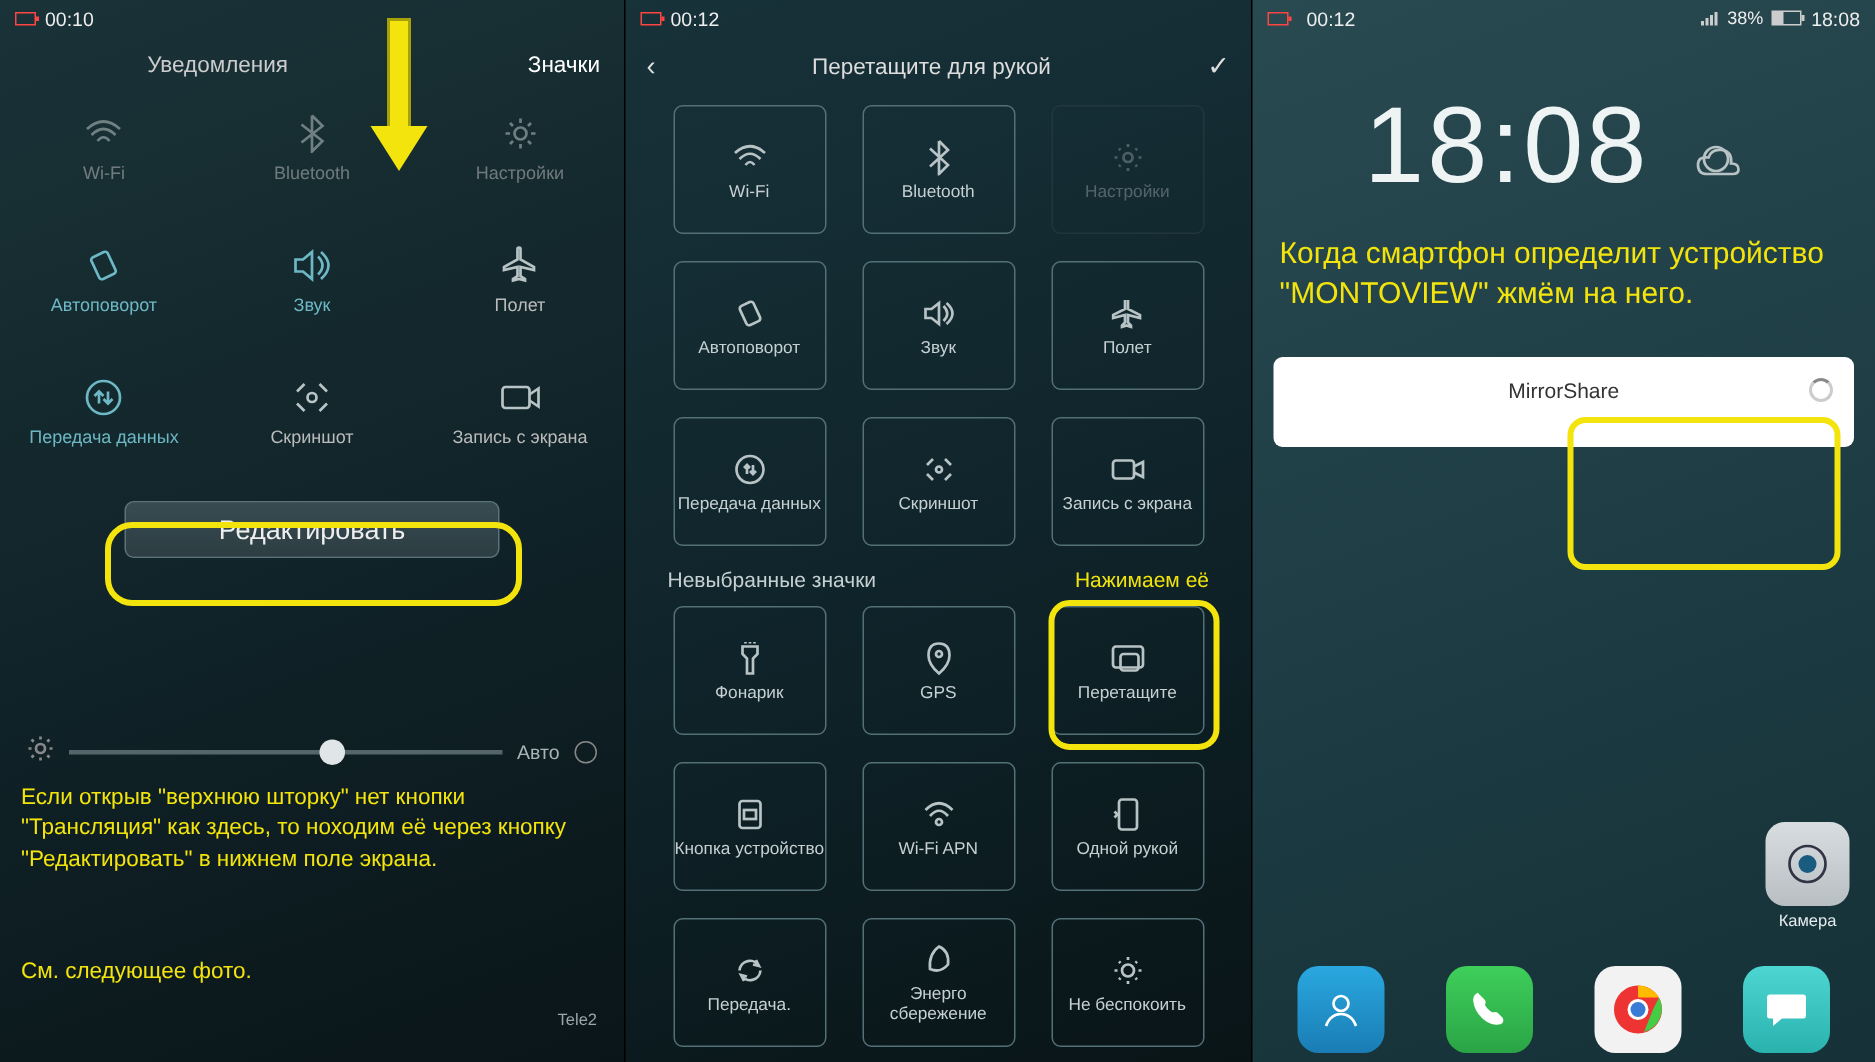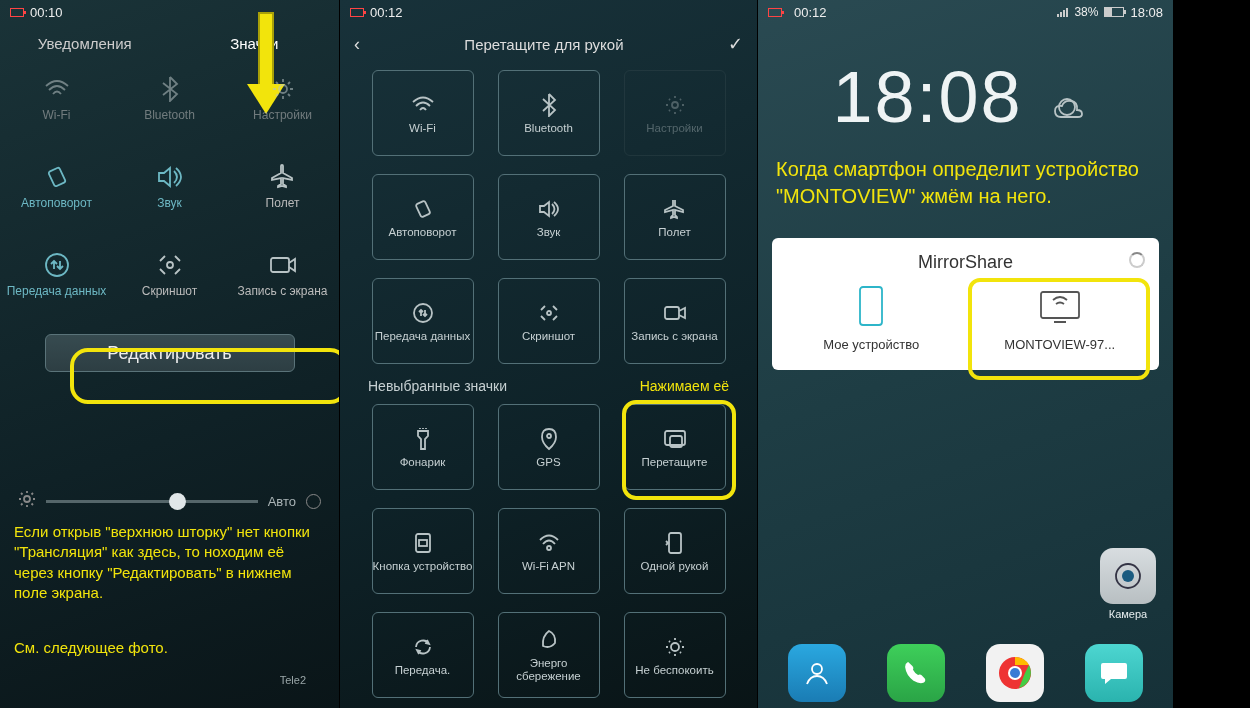--- a/index.html
+++ b/index.html
@@ -8,41 +8,41 @@
     display: flex;
     font-family: Arial, sans-serif;
     background: #000;
   }
   .panel {
     height: 708px;
     position: relative;
     overflow: hidden;
     color: #ddd;
   }
-  .panel.p1 { width: 340px; background: linear-gradient(160deg,#1a3338,#0f2126 60%,#0a1518); border-right:1px solid #000;}
+  .panel.p1 { width: 417px; background: linear-gradient(160deg,#1a3338,#0f2126 60%,#0a1518); border-right:1px solid #000;}
   .panel.p2 { width: 418px; background: linear-gradient(160deg,#18323a,#0e2228 60%,#091416); border-right:1px solid #000;}
   .panel.p3 { width: 415px; background: linear-gradient(160deg,#2a4a52,#1e3d44 50%,#163138); }
 
   
   .statusbar { height:24px; display:flex; align-items:center; padding:0 10px; font-size:12px; color:#eee; position:relative;}
   .statusbar .batt { width:14px;height:9px;border:1px solid #ff4444;position:relative;margin-right:6px;}
   .statusbar .batt::after{content:'';position:absolute;right:-3px;top:2px;width:2px;height:3px;background:#ff4444;}
   .statusbar .time { font-size:13px;}
   .p3 .statusbar { justify-content:flex-end; gap:6px;}
   .p3 .statusbar .pct{font-size:12px;}
   .p3 .statusbar .batr{width:20px;height:10px;border:1px solid #ccc;position:relative}
   .p3 .statusbar .batr::before{content:'';position:absolute;left:0;top:0;bottom:0;width:38%;background:#ccc}
   .p3 .statusbar .batr::after{content:'';position:absolute;right:-3px;top:2px;width:2px;height:4px;background:#ccc}
   .sig{display:inline-flex;align-items:flex-end;gap:1px}
   .sig i{width:2px;background:#ccc}
   .sig i:nth-child(1){height:3px}.sig i:nth-child(2){height:5px}.sig i:nth-child(3){height:7px}.sig i:nth-child(4){height:9px}
 
   
   .tabs{display:flex;height:38px;align-items:center;font-size:15px;color:#ccc;}
-  .tab{flex:1;text-align:center;padding:6px 0}
+  .tab{flex:1;text-align:right;padding:6px 16px}
   .tab.active{color:#fff}
   .row{display:flex;justify-content:space-around;padding:4px 0}
   .tile{display:flex;flex-direction:column;align-items:center;width:110px;padding:6px 0;font-size:12px;color:#bbb;text-align:center;gap:4px}
   .tile.inactive{opacity:.55}
   .tile .ico{height:30px;display:flex;align-items:center;justify-content:center}
   .tile.blue{color:#6db8c4}
   .tile.blue svg{stroke:#6db8c4;fill:none}
 
   .editbtn{margin:26px auto 0;width:250px;height:38px;border:1px solid #5a7379;border-radius:6px;background:linear-gradient(#374b50,#2d3e43);display:flex;align-items:center;justify-content:center;font-size:18px;color:#eee}
   .edit-high{position:absolute;border:4px solid #f2e40c;border-radius:18px;pointer-events:none}
@@ -70,21 +70,21 @@
   .cell.dim{opacity:.35;border-color:#3a4e53}
   .cell .ic{height:26px;display:flex;align-items:center;justify-content:center}
   .sect{padding:8px 28px 4px;font-size:14px;color:#c6d0d2;display:flex;justify-content:space-between;align-items:center}
   .sect .hint{color:#f2e40c;font-size:14px}
   .high2{position:absolute;border:4px solid #f2e40c;border-radius:14px;pointer-events:none}
 
   
   .bigclock{margin-top:32px;display:flex;align-items:center;justify-content:center;gap:24px;color:#eef3f4;font-size:72px;font-weight:200;letter-spacing:2px;font-family:'Segoe UI',Arial,sans-serif}
   .weather{width:52px;height:52px}
   .card{margin:28px 14px 0;background:#fff;border-radius:6px;padding:14px 10px 18px;color:#333;position:relative;}
-  .card .title{text-align:center;font-size:18px;margin-bottom:12px}
+  .card .title{text-align:center;font-size:14px;margin-bottom:12px}
   .card .spin{position:absolute;right:14px;top:14px;width:16px;height:16px;border:2px solid #ccc;border-top-color:#888;border-radius:50%}
   .card .devs{display:flex;gap:10px;justify-content:space-around}
   .dev{flex:1;display:flex;flex-direction:column;align-items:center;gap:10px;font-size:13px;color:#333}
   .dev .ibox{width:54px;height:42px;display:flex;align-items:center;justify-content:center}
   .high3{position:absolute;border:4px solid #f2e40c;border-radius:12px;pointer-events:none}
 
   .dock{position:absolute;bottom:6px;left:0;right:0;display:flex;justify-content:space-around;padding:0 10px}
   .dockicon{width:58px;height:58px;border-radius:14px;display:flex;align-items:center;justify-content:center;font-size:28px}
   .d-blue{background:linear-gradient(#2aa8e0,#1a7cb4)}
   .d-green{background:linear-gradient(#3ecf5a,#2aa446)}
@@ -211,21 +211,21 @@
         </svg></span>
     <div class="track">
         <div class="thumb"></div>
       </div>
     <span class="auto">Авто</span>
     <span class="chk"></span>
   </div>
 
   <div class="caption" style="top:522px">Если открыв "верхнюю шторку" нет кнопки "Трансляция" как здесь, то ноходим её через кнопку "Редактировать" в нижнем поле экрана.</div>
   <div class="caption" style="top:638px">См. следующее фото.</div>
-  <div style="position:absolute;right:33px;bottom:22px;font-size:11px;color:#9aa6a8">Tele2</div>
+  <div style="position:absolute;right:18px;bottom:22px;font-size:11px;color:#9aa6a8">Tele2</div>
 </div>
 
 <div class="panel p2">
   <div class="statusbar">
     <span class="batt"></span>
     <span class="time">00:12</span>
   </div>
   <div class="hdr2">
     <span class="back">‹</span>
     <span class="ttl">Перетащите для рукой</span>
@@ -429,39 +429,20 @@
           <path d="M14 32q-6 0-6-6q0-6 7-5q2-6 9-5q7 1 6 9q5 0 5 4q0 3-4 3H14z"></path>
         </svg>
     </span>
   </div>
 
   <div class="caption" style="position:static;margin:18px 18px 0;color:#f2e40c;font-size:20px;line-height:1.35">Когда смартфон определит устройство "MONTOVIEW" жмём на него.</div>
 
   <div class="card">
     <div class="title">MirrorShare</div>
     <div class="spin"></div>
-    <div class="devs">
-      <div class="dev">
-        <span class="ibox">
-            <svg width="30" height="42" style="stroke:#2db5c9">
-              <rect x="4" y="2" width="22" height="38" rx="3"></rect>
-            </svg>
-          </span>
-        <span>Мое устройство</span>
-      </div>
-      <div class="dev">
-        <span class="ibox">
-            <svg width="50" height="40" style="stroke:#555">
-              <rect x="6" y="6" width="38" height="26" rx="2"></rect>
-              <path d="M19 36h12M18 14q7-6 14 0M21 18q4-3 8 0"></path>
-            </svg>
-          </span>
-        <span>MONTOVIEW-97...</span>
-      </div>
-    </div>
     <div class="high3" style="left:196px;top:40px;width:182px;height:102px"></div>
   </div>
 
   <div class="appicon" style="right:14px;top:548px">
     <div class="aic">
       <svg width="34" height="34" style="stroke:#334">
           <circle cx="17" cy="17" r="12"></circle>
           <circle cx="17" cy="17" r="6" style="fill:#1a5b80;stroke:none"></circle>
         </svg>
     </div>

